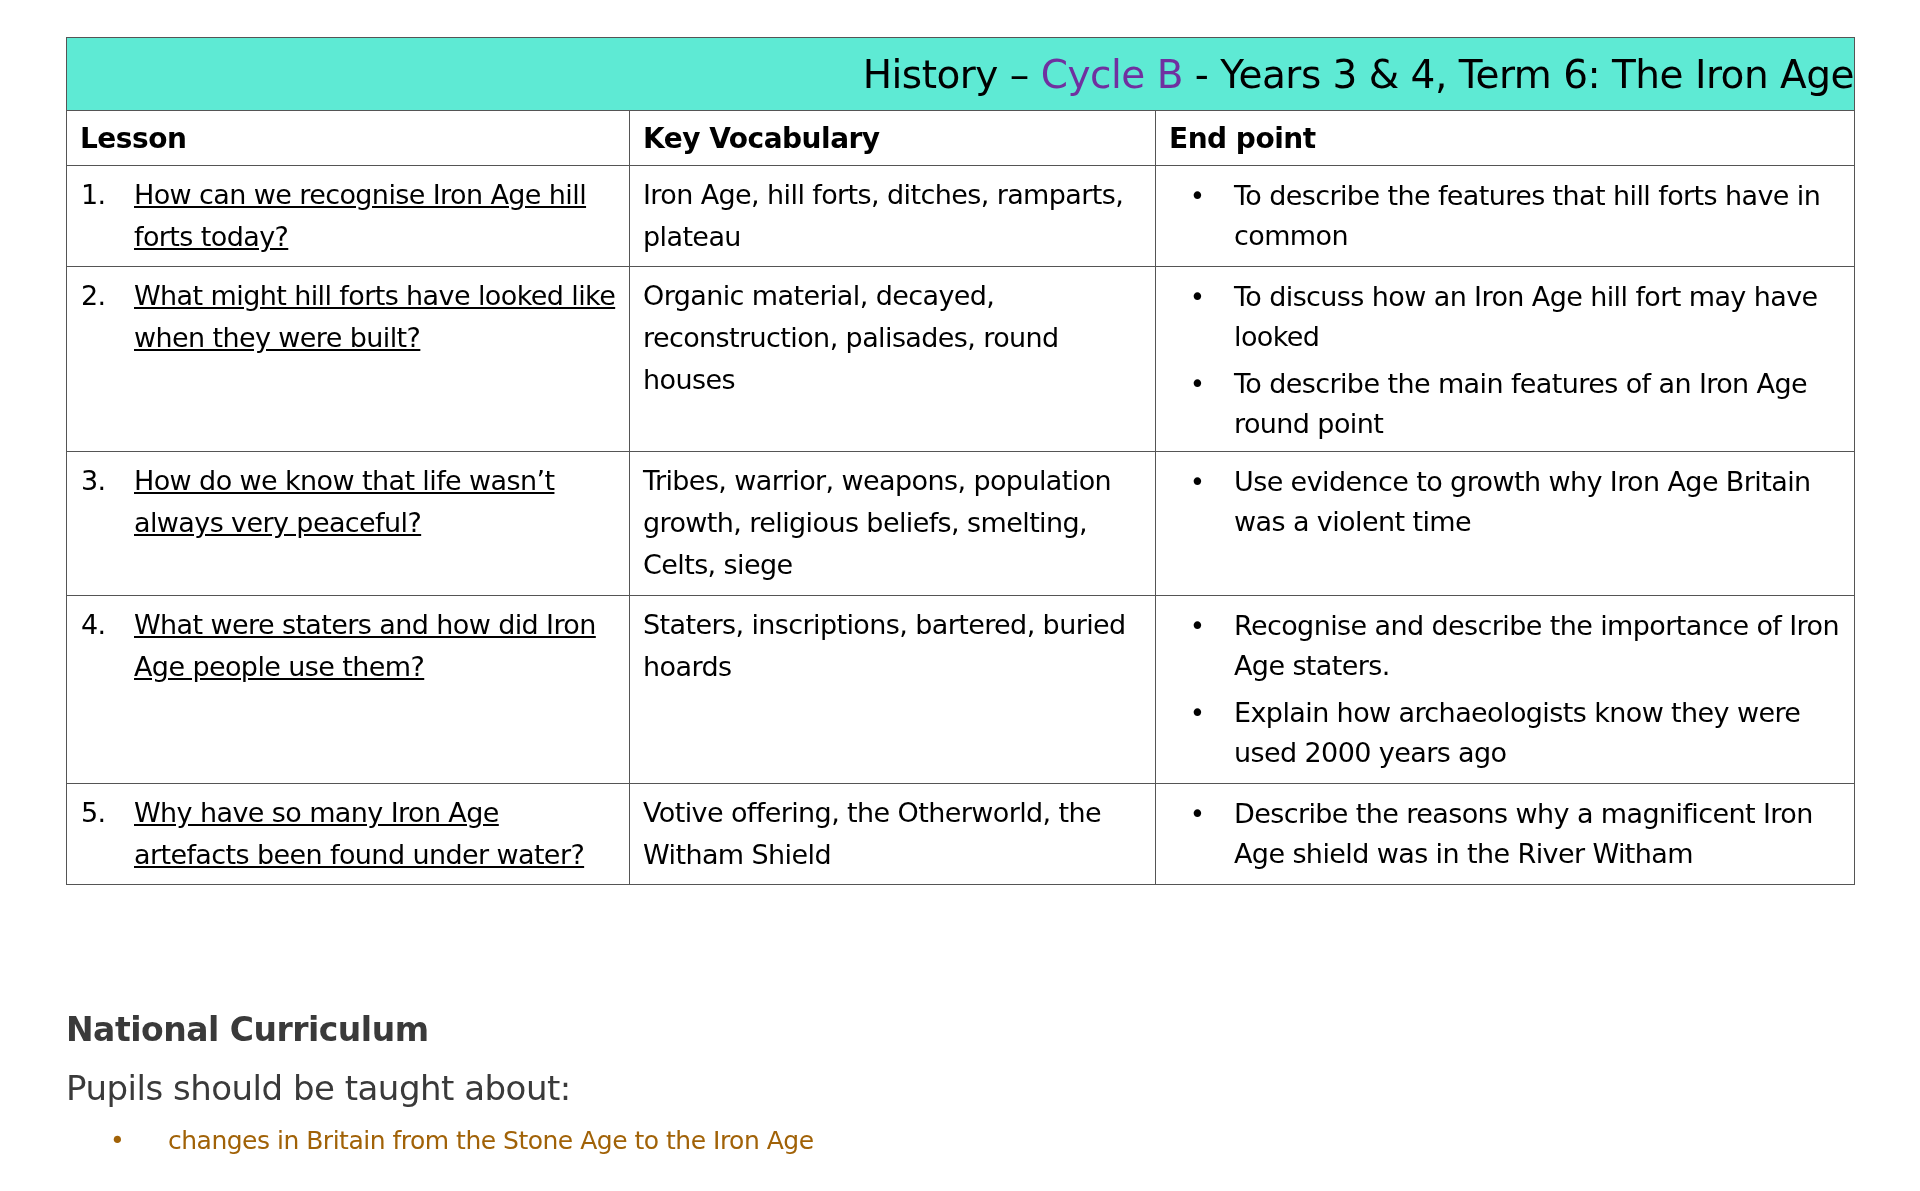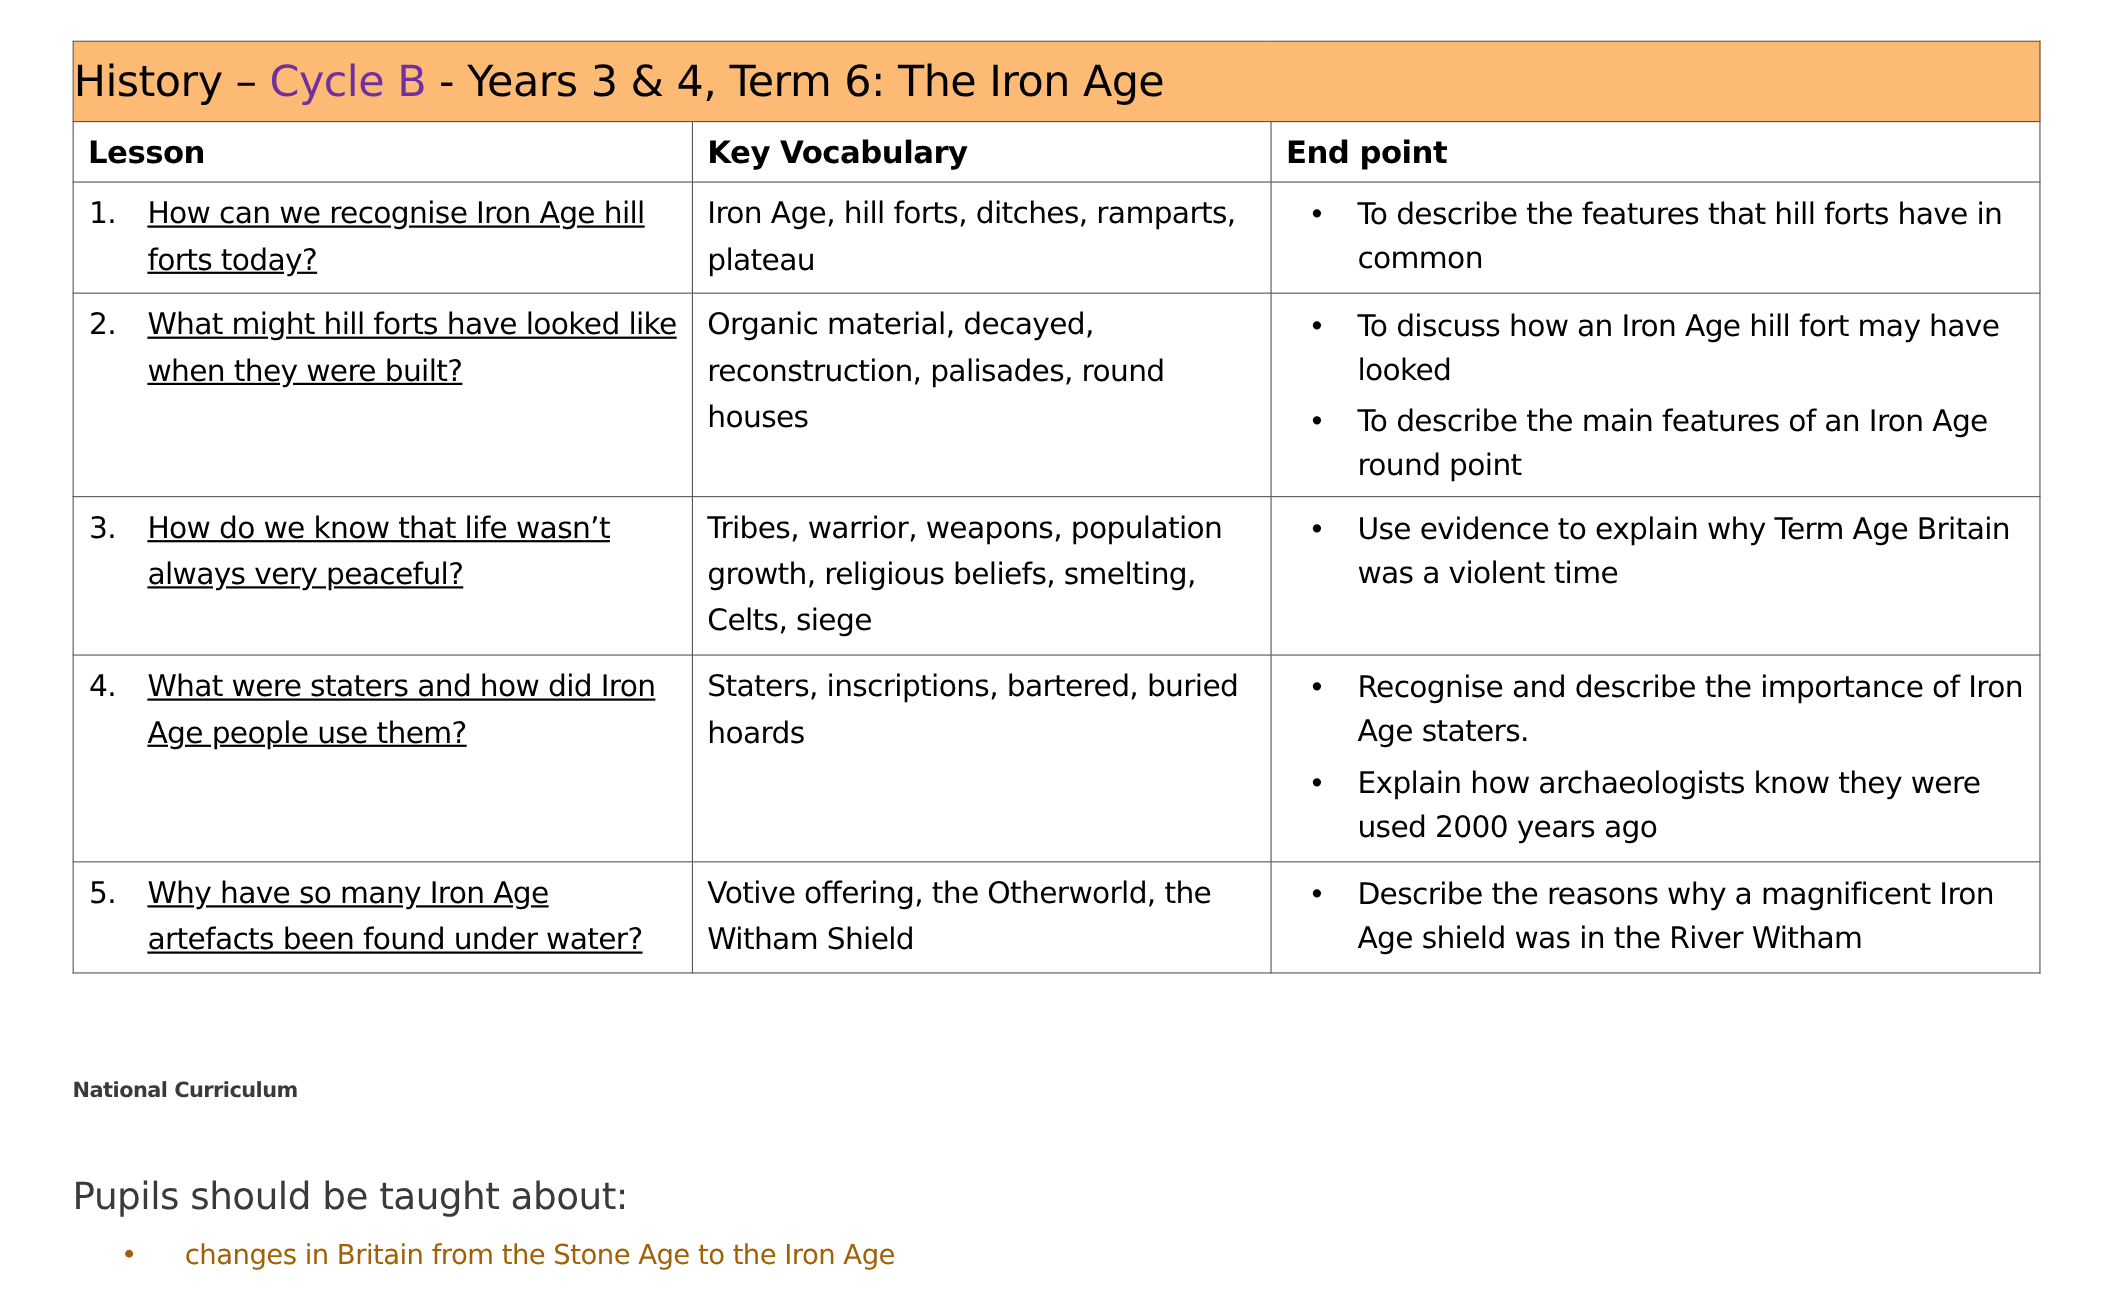--- a/index.html
+++ b/index.html
@@ -1,37 +1,37 @@
 <!DOCTYPE html>
 <html><head>
   <meta charset="utf-8">
   <style>
     html, body { margin: 0; padding: 0; background: #ffffff; }
     body { width: 1920px; height: 1191px; position: relative; overflow: hidden;
            font-family: "DejaVu Sans", sans-serif; color: #000; }
     .doc-table { position: absolute; left: 66px; top: 37px; width: 1788px;
                  border-collapse: collapse; table-layout: fixed; }
     .doc-table td, .doc-table th { border: 1.5px solid #555; vertical-align: top; padding: 0; }
-    .title-cell { background: #fdba74; height: 72px; text-align: left; vertical-align: middle !important;
+    .title-cell { background: #5eead4; height: 72px; text-align: right; vertical-align: middle !important;
                   font-size: 39px; font-weight: normal; letter-spacing: -0.5px; }
     .title-accent { color: #7030a0; }
     .col-head { height: 54px; text-align: left; font-size: 28px; font-weight: bold;
                 padding-left: 13px !important; vertical-align: middle !important; letter-spacing: -0.5px; }
     .cell { font-size: 27px; line-height: 42px; letter-spacing: -0.6px; }
     .lesson { display: flex; padding: 8px 10px 0 14px; }
     .lesson-num { width: 53px; flex: none; }
     .lesson-text { flex: 1; text-decoration: underline; }
     .vocab { padding: 8px 14px 0 13px; }
     .endpoints { list-style: none; margin: 0; padding: 10px 10px 0 0; }
     .endpoints li { display: flex; line-height: 40px; margin-bottom: 7px; }
     .bullet { width: 74px; flex: none; text-align: center; padding-left: 4px; }
     .bullet::before { content: "\2022"; font-size: 26px; }
     .ep-text { flex: 1; }
     .nc { position: absolute; left: 66px; color: #3a3a3a; letter-spacing: -0.5px; }
-    .nc-heading { top: 980px; font-size: 19px; font-weight: bold; }
+    .nc-heading { top: 1010px; font-size: 33px; font-weight: bold; }
     .nc-intro { top: 1068px; font-size: 34px; }
     .nc-list { position: absolute; left: 100px; top: 1126px; margin: 0; padding: 0; list-style: none;
                color: #a16207; font-size: 25px; letter-spacing: -0.5px; }
     .nc-list li { display: flex; }
     .nc-bullet { width: 58px; flex: none; text-align: left; padding-left: 10px; }
     .nc-bullet::before { content: "\2022"; }
   </style>
 </head>
 <body>
 
@@ -102,21 +102,21 @@
             <span class="lesson-text">How do we know that life wasn’t always very peaceful?</span>
           </div>
         </td>
     <td class="cell">
           <div class="vocab">Tribes, warrior, weapons, population growth, religious beliefs, smelting, Celts, siege</div>
         </td>
     <td class="cell">
           <ul class="endpoints">
       <li>
               <span class="bullet"></span>
-              <span class="ep-text">Use evidence to explain why Term Age Britain was a violent time</span>
+              <span class="ep-text">Use evidence to growth why Iron Age Britain was a violent time</span>
             </li>
     </ul>
         </td>
   </tr>
 
   <tr style="height:188px">
     <td class="cell">
           <div class="lesson">
             <span class="lesson-num">4.</span>
             <span class="lesson-text">What were staters and how did Iron Age people use them?</span>

